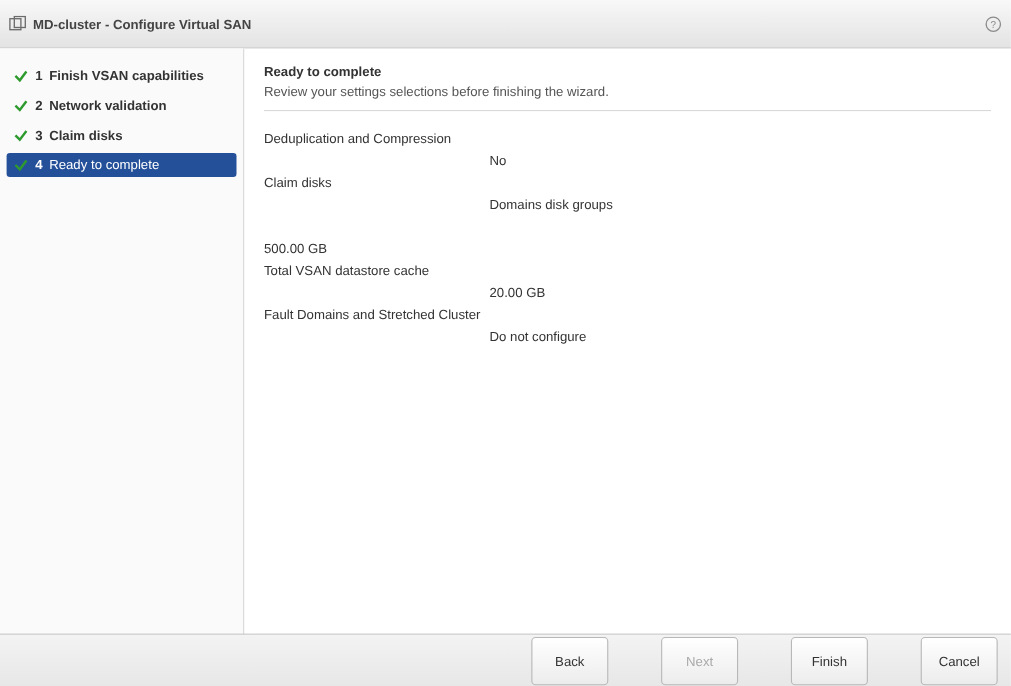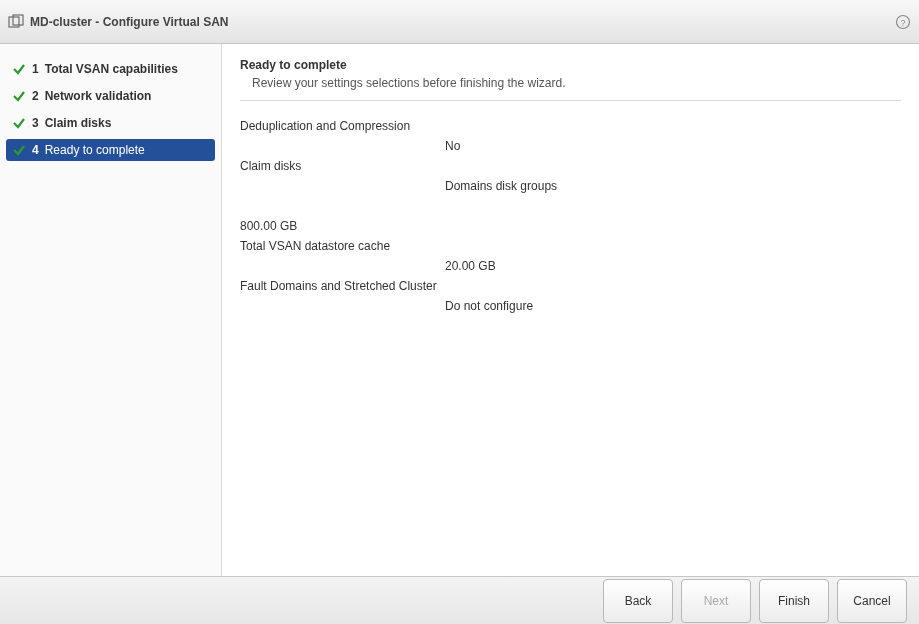--- a/index.html
+++ b/index.html
@@ -77,21 +77,20 @@
     padding: 14px 18px 0 18px;
   }
   .content-heading {
     font-weight: bold;
     color: #333;
     margin-bottom: 4px;
   }
   .content-sub {
     color: #555;
     margin-bottom: 10px;
-    margin-left: 12px;
   }
   .divider {
     border: none;
     border-top: 1px solid #d9d9d9;
     margin-bottom: 18px;
   }
   .summary-row {
     display: flex;
     margin-bottom: 6px;
     justify-content: center;
@@ -121,20 +120,21 @@
   .btn {
     min-width: 70px;
     height: 44px;
     background: linear-gradient(to bottom, #ffffff, #ececec);
     border: 1px solid #b8b8b8;
     border-radius: 4px;
     color: #333;
     font-size: 12px;
     cursor: pointer;
     padding: 0 14px;
+    margin-left: 40px;
   }
   .btn:disabled {
     color: #aaa;
     cursor: default;
   }
   .watermark {
     position: absolute;
     right: 6px;
     bottom: 24px;
     color: #bfbfbf;
@@ -174,21 +174,21 @@
 <div class="main">
   <div class="sidebar">
 
     <div class="step completed">
       <span class="check-icon">
         <svg viewBox="0 0 14 14" width="14" height="14">
             <polyline points="2,7 6,11 12,3" fill="none" stroke="#2e9a2e" stroke-width="2.2"></polyline>
           </svg>
       </span>
       <span class="step-num">1</span>
-      <span class="step-label">Total VSAN capabilities</span>
+      <span class="step-label">Finish VSAN capabilities</span>
     </div>
 
     <div class="step completed">
       <span class="check-icon">
         <svg viewBox="0 0 14 14" width="14" height="14">
             <polyline points="2,7 6,11 12,3" fill="none" stroke="#2e9a2e" stroke-width="2.2"></polyline>
           </svg>
       </span>
       <span class="step-num">2</span>
       <span class="step-label">Network validation</span>
@@ -224,21 +224,21 @@
     <div>
       <div class="summary-row">
         <div class="summary-label">Deduplication and Compression</div>
         <div class="summary-value">No</div>
       </div>
       <div class="summary-row">
         <div class="summary-label">Claim disks</div>
         <div class="summary-value">Domains disk groups</div>
       </div>
       <div class="summary-row">
-        <div class="summary-value">800.00 GB</div>
+        <div class="summary-value">500.00 GB</div>
       </div>
       <div class="summary-row">
         <div class="summary-label">Total VSAN datastore cache</div>
         <div class="summary-value">20.00 GB</div>
       </div>
       <div class="summary-row">
         <div class="summary-label">Fault Domains and Stretched Cluster</div>
         <div class="summary-value">Do not configure</div>
       </div>
     </div>

